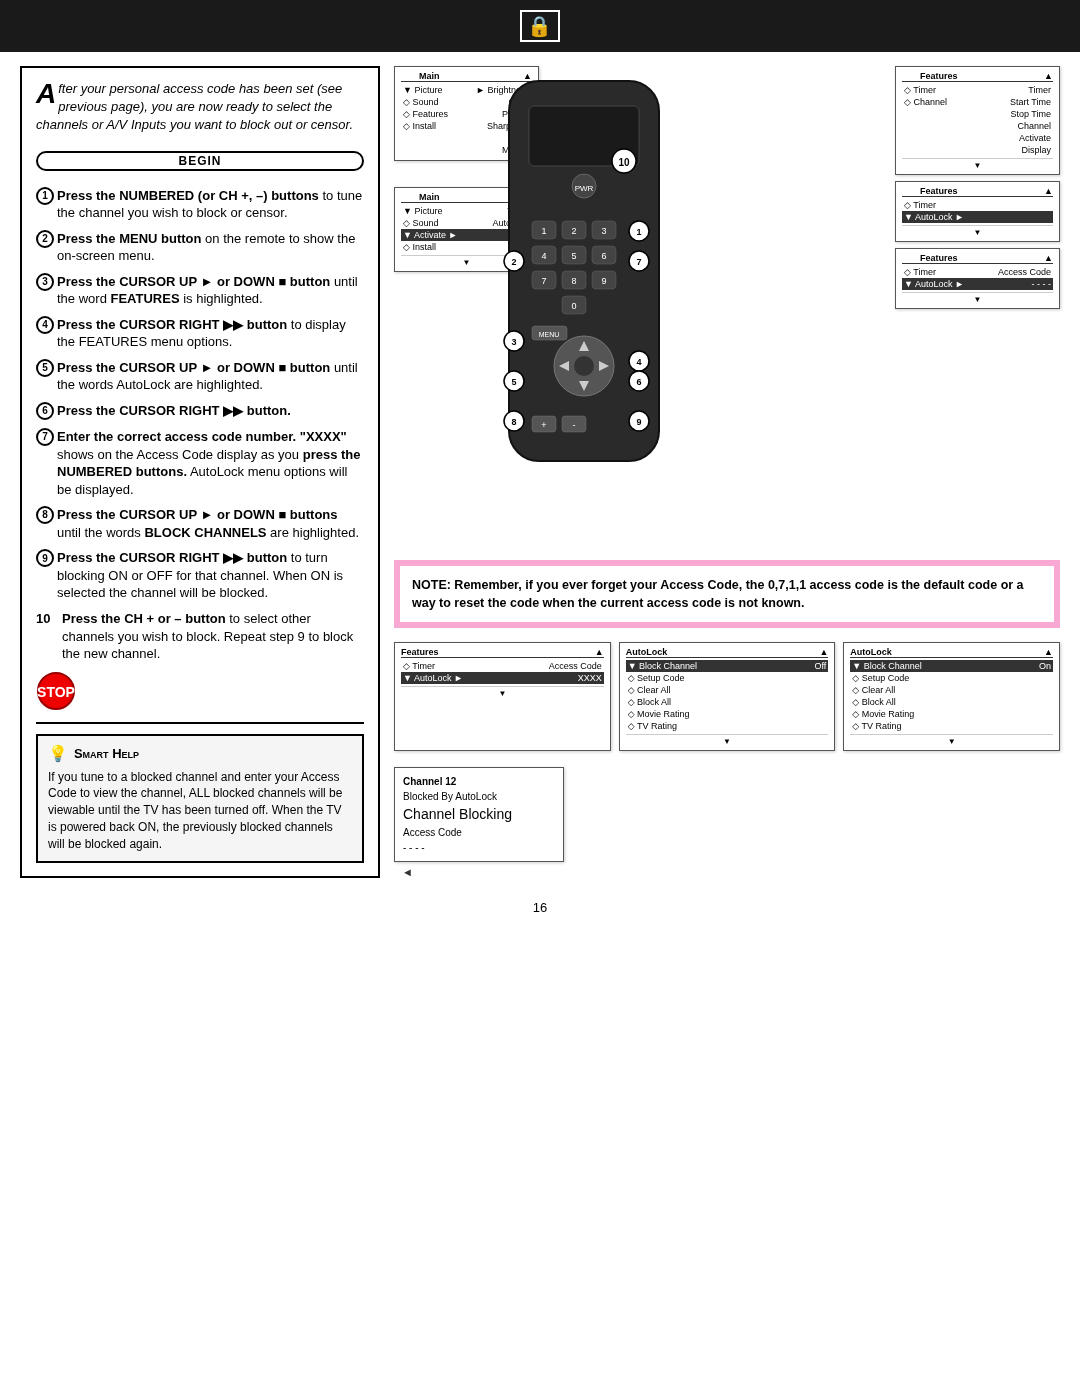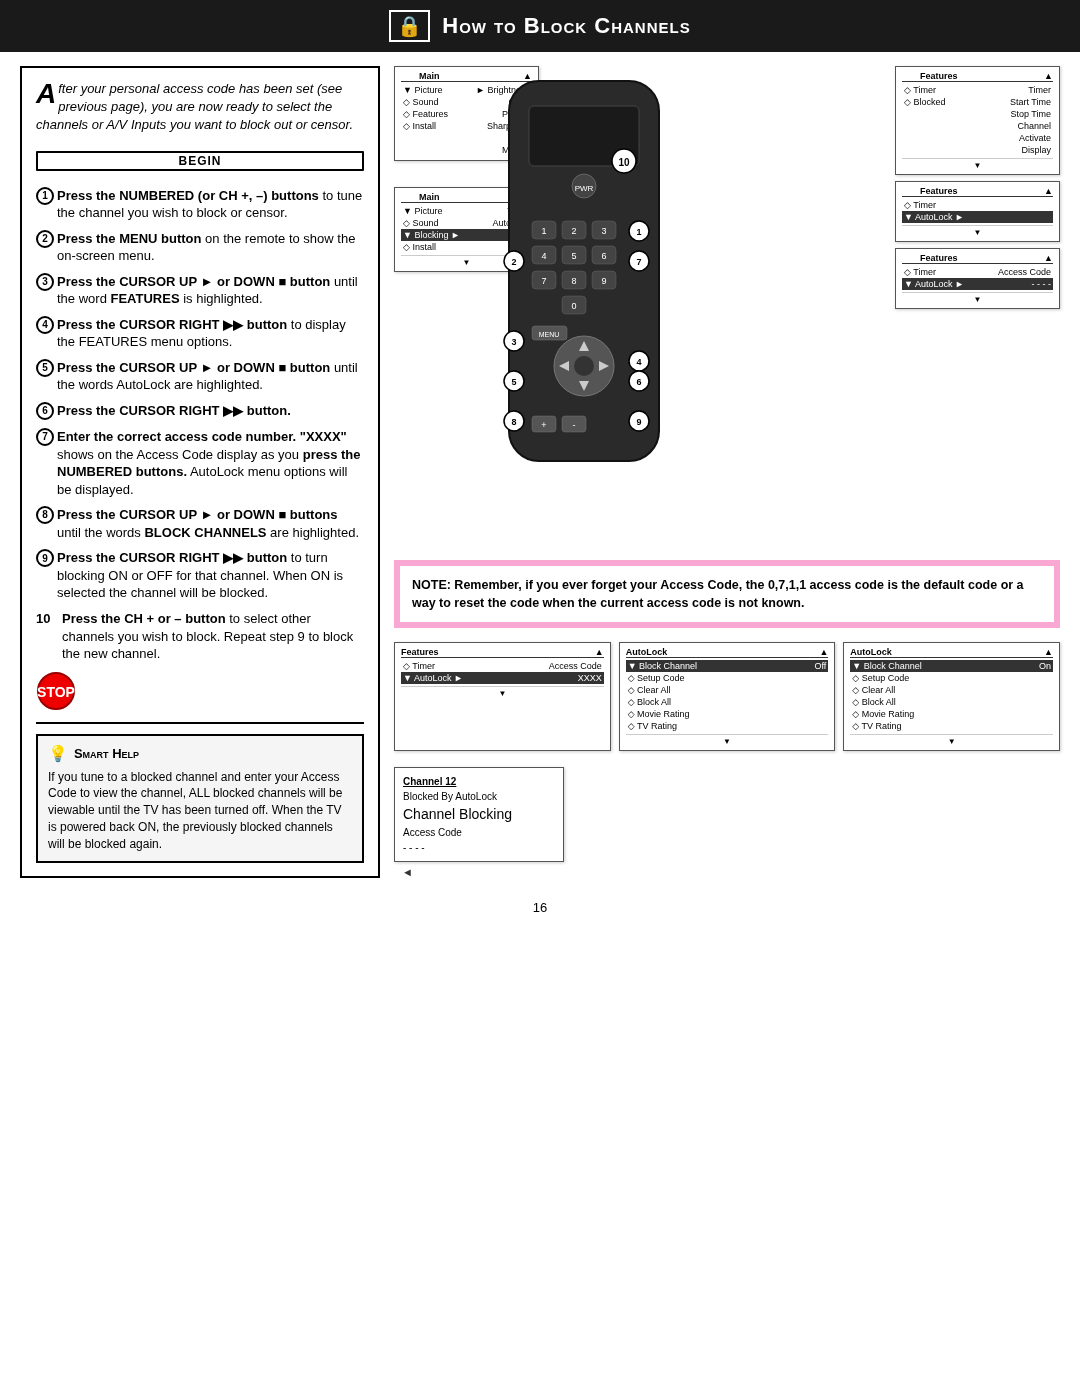--- a/index.html
+++ b/index.html
@@ -57,21 +57,21 @@
       font-weight: bold;
       float: left;
       line-height: 1;
       margin-right: 2px;
       font-style: italic;
     }
 
     .begin-badge {
       display: inline-block;
       border: 2px solid #000;
-      border-radius: 1px;
+      border-radius: 10px;
       padding: 1px 8px;
       font-weight: bold;
       font-size: 12px;
       letter-spacing: 1px;
       margin: 6px 16px 8px 0;
       text-align: center;
       width: 100%;
     }
 
     .step {
@@ -230,21 +230,20 @@
       border: none;
       border-top: 2px solid #000;
       margin: 8px 0;
     }
   </style>
 </head>
 <body>
 
 <div class="page-header">
   <span style="font-size:20px; border:2px solid #fff; padding:2px 6px; display:inline-block;">🔒</span>
-  <h1>How to Block Channels</h1>
 </div>
 
 <div class="main-content">
 
   <div class="left-col">
 
     <p class="intro-text">
       <span class="drop-cap">A</span>fter your personal access code has been set (see previous page), you are now ready to select the channels or A/V Inputs you want to block out or censor.
     </p>
 
@@ -365,21 +364,21 @@
             </div>
           <div class="menu-item">
               <span>▼ Picture</span>
               <span>Timer</span>
             </div>
           <div class="menu-item">
               <span>◇ Sound</span>
               <span>AutoLock</span>
             </div>
           <div class="menu-item selected">
-              <span>▼ Blocking ►</span>
+              <span>▼ Activate ►</span>
             </div>
           <div class="menu-item">
               <span>◇ Install</span>
             </div>
           <div style="text-align:center; border-top:1px solid #ccc; margin-top:2px; font-size:8px; padding-top:2px;">▼</div>
         </div>
       </div>
 
       <div class="remote-svg-container">
         <svg width="260" height="440" viewBox="0 0 260 440" xmlns="http://www.w3.org/2000/svg">
@@ -461,21 +460,21 @@
         <div class="menu-box">
           <div class="menu-title">
               <span>Features</span>
               <span>▲</span>
             </div>
           <div class="menu-item">
               <span>◇ Timer</span>
               <span>Timer</span>
             </div>
           <div class="menu-item">
-              <span>◇ Blocked</span>
+              <span>◇ Channel</span>
               <span>Start Time</span>
             </div>
           <div class="menu-item">
               <span></span>
               <span>Stop Time</span>
             </div>
           <div class="menu-item">
               <span></span>
               <span>Channel</span>
             </div>
@@ -576,21 +575,21 @@
         <div style="font-size:9px; padding:1px 2px;">◇ Block All</div>
         <div style="font-size:9px; padding:1px 2px;">◇ Movie Rating</div>
         <div style="font-size:9px; padding:1px 2px;">◇ TV Rating</div>
         <div style="text-align:center; border-top:1px solid #ccc; margin-top:2px; font-size:8px; padding-top:2px;">▼</div>
       </div>
     </div>
 
     <div class="bottom-row">
       <div style="display:flex; flex-direction:column; align-items:flex-start; gap:4px;">
         <div class="channel-info-box">
-          <div style="font-weight:bold; font-size:10px;text-decoration:underline;">Channel 12</div>
+          <div style="font-weight:bold; font-size:10px;">Channel 12</div>
           <div style="font-size:10px;">Blocked By AutoLock</div>
           <div style="font-size:14px;">Channel Blocking</div>
           <div style="font-size:10px;">Access Code</div>
           <div style="font-size:10px;">- - - -</div>
         </div>
         <div style="font-size:11px; color:#333; margin-left:8px;">◄</div>
       </div>
     </div>
 
   </div>

